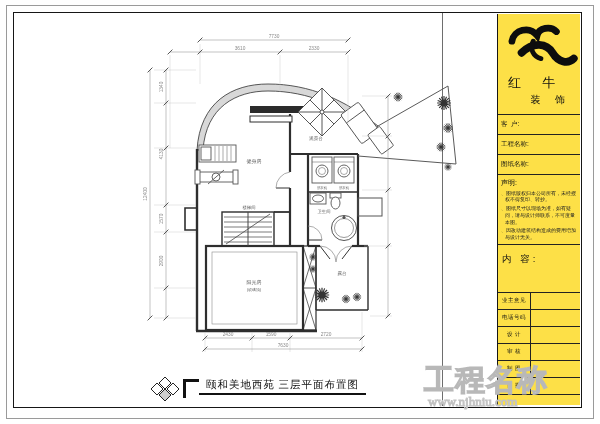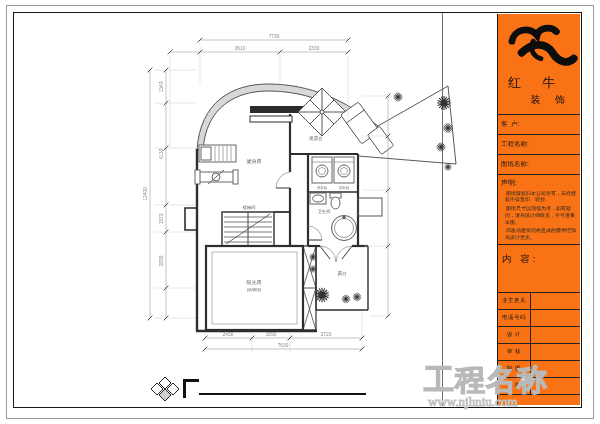--- a/index.html
+++ b/index.html
@@ -5,21 +5,21 @@
   html,body{margin:0;padding:0;background:#ffffff;}
   #sheet{position:relative;width:600px;height:424px;background:#fff;overflow:hidden;
          font-family:"Liberation Sans", sans-serif;}
   .abs{position:absolute;}
   
   .outer-border{left:6px;top:5px;width:586px;height:412px;border:1px solid #9a9a9a;}
   .main-frame{left:13px;top:12px;width:567px;height:394px;border:1.5px solid #161616;}
   .margin-line{left:442px;top:13px;height:393px;width:0;border-left:1px solid #6e6e6e;}
   
   .title-block{left:497px;top:13.5px;width:82px;height:391px;border-left:1.5px solid #161616;
-               background:#f97316;display:flex;flex-direction:column;}
+               background:#fde047;display:flex;flex-direction:column;}
   .tb-logo{height:100px;position:relative;}
   .tb-brand1{font-family:"Liberation Serif", serif;font-size:13px;letter-spacing:9px;
              color:#111;padding-left:10px;margin-top:-2px;}
   .tb-brand2{font-family:"Liberation Serif", serif;font-size:10px;letter-spacing:6px;
              color:#111;text-align:right;padding-right:9px;margin-top:1px;}
   .tb-field{height:19px;border-top:1px solid #222;display:flex;align-items:center;}
   .tb-field .lbl{font-size:6.5px;color:#111;padding-left:3px;white-space:pre;}
   .tb-statement{height:66px;border-top:1px solid #222;padding:3px 2px 0 3px;}
   .stmt-title{font-size:7px;color:#111;margin-bottom:2px;}
   .stmt-item{font-size:5px;color:#222;line-height:1.35;margin-bottom:2px;padding-left:4px;text-indent:-4px;}
@@ -314,20 +314,21 @@
   <svg class="abs" width="34" height="30" viewBox="0 0 34 30" style="left:148px;top:376px;">
     <g stroke="#222" stroke-width="1" fill="#fff">
       <polygon points="17,1 23,7 17,13 11,7"></polygon>
       <polygon points="9,7 15,13 9,19 3,13"></polygon>
       <polygon points="25,7 31,13 25,19 19,13"></polygon>
       <polygon points="17,13 23,19 17,25 11,19" fill="#cfcfcf"></polygon>
     </g>
   </svg>
   <div class="abs bracket-h"></div>
   <div class="abs bracket-v"></div>
+  <div class="abs drawing-title">颐和美地西苑 三层平面布置图</div>
   <div class="abs title-underline"></div>
 
   <div class="abs watermark">
     <div class="wm-brand">工程名称</div>
     <div class="wm-url">www.njhniu.com</div>
   </div>
 
 </div>
 
 </body></html>

